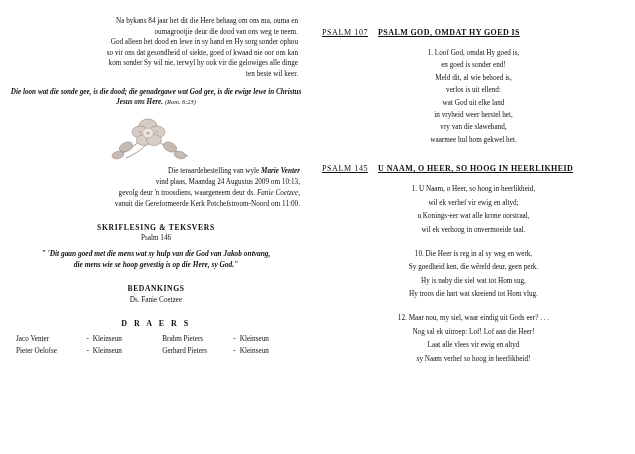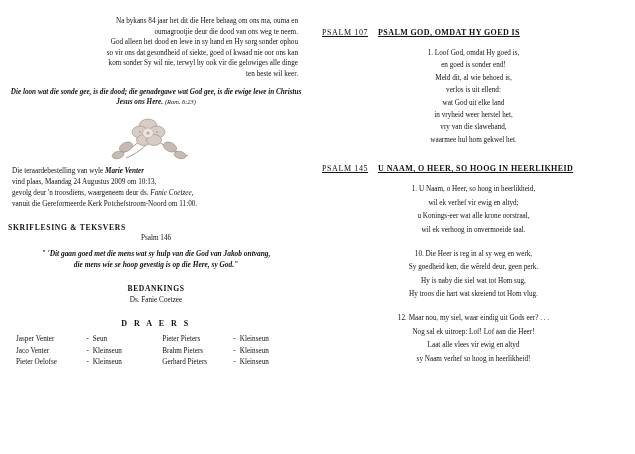--- a/index.html
+++ b/index.html
@@ -69,38 +69,39 @@
     margin-top: 4px;
   }
   .flower svg {
     position: absolute;
     left: 50%;
     transform: translateX(-50%);
     top: 0;
   }
 
   .burial {
-    text-align: left;
+    text-align: right;
     font-size: 7.2px;
     line-height: 11px;
     margin: 2px 4px 0 4px;
     font-family: Liberation Serif, serif;
   }
   .burial .line {
     display: block;
   }
   .burial .nm {
     font-style: italic;
     font-weight: bold;
   }
   .burial .it {
     font-style: italic;
   }
 
   .sec-head {
+    text-align: center;
     font-weight: bold;
     font-size: 7.6px;
     letter-spacing: 0.7px;
     margin-top: 13px;
   }
   .sec-sub {
     text-align: center;
     font-size: 7.2px;
     margin-top: 2px;
   }
@@ -260,29 +261,20 @@
       <span class="line">die mens wie se hoop gevestig is op die Here, sy God."</span>
     </div>
 
     <div class="bedank-head">BEDANKINGS</div>
     <div class="bedank-name">Ds. Fanie Coetzee</div>
 
     <div class="draers-head">D R A E R S</div>
 
     <table class="draers-table">
       <tbody>
-          <tr>
-        <td class="dt-name">Jasper Venter</td>
-        <td class="dt-dash">-</td>
-        <td class="dt-rel">Seun</td>
-        <td class="dt-gap"></td>
-        <td class="dt-name">Pieter Pieters</td>
-        <td class="dt-dash">-</td>
-        <td class="dt-rel">Kleinseun</td>
-      </tr>
       <tr>
         <td class="dt-name">Jaco Venter</td>
         <td class="dt-dash">-</td>
         <td class="dt-rel">Kleinseun</td>
         <td class="dt-gap"></td>
         <td class="dt-name">Brahm Pieters</td>
         <td class="dt-dash">-</td>
         <td class="dt-rel">Kleinseun</td>
       </tr>
       <tr>

